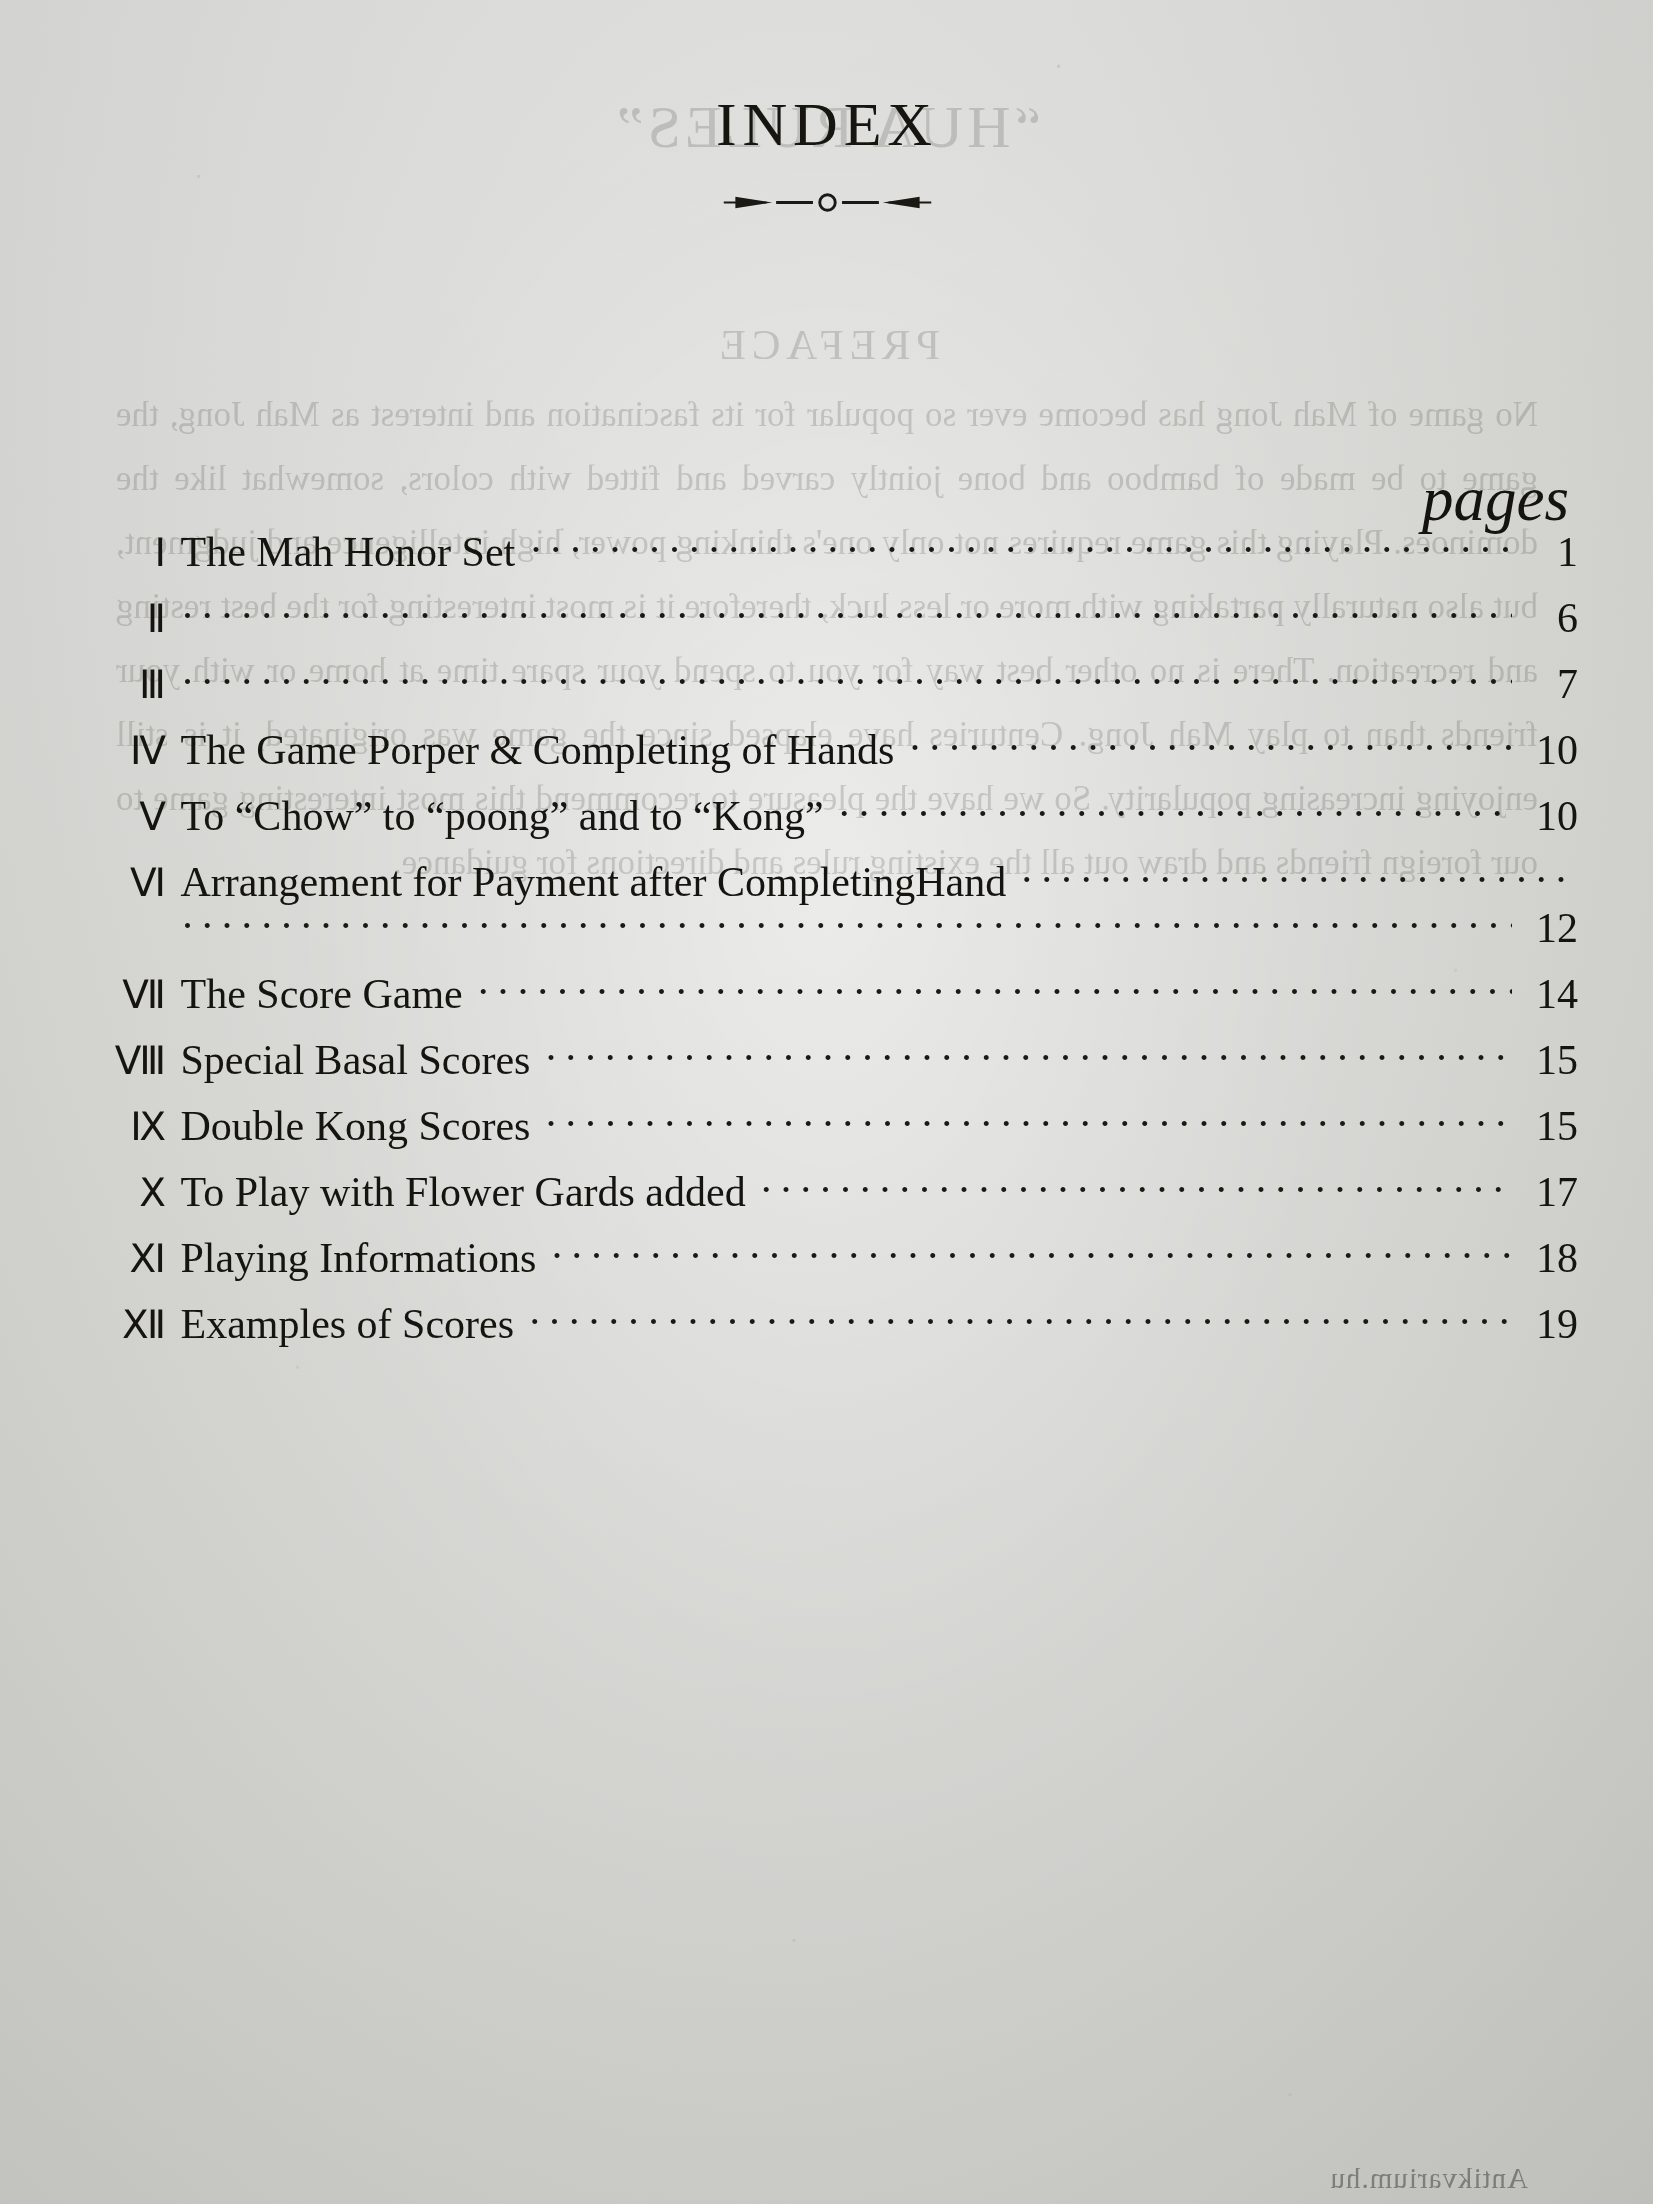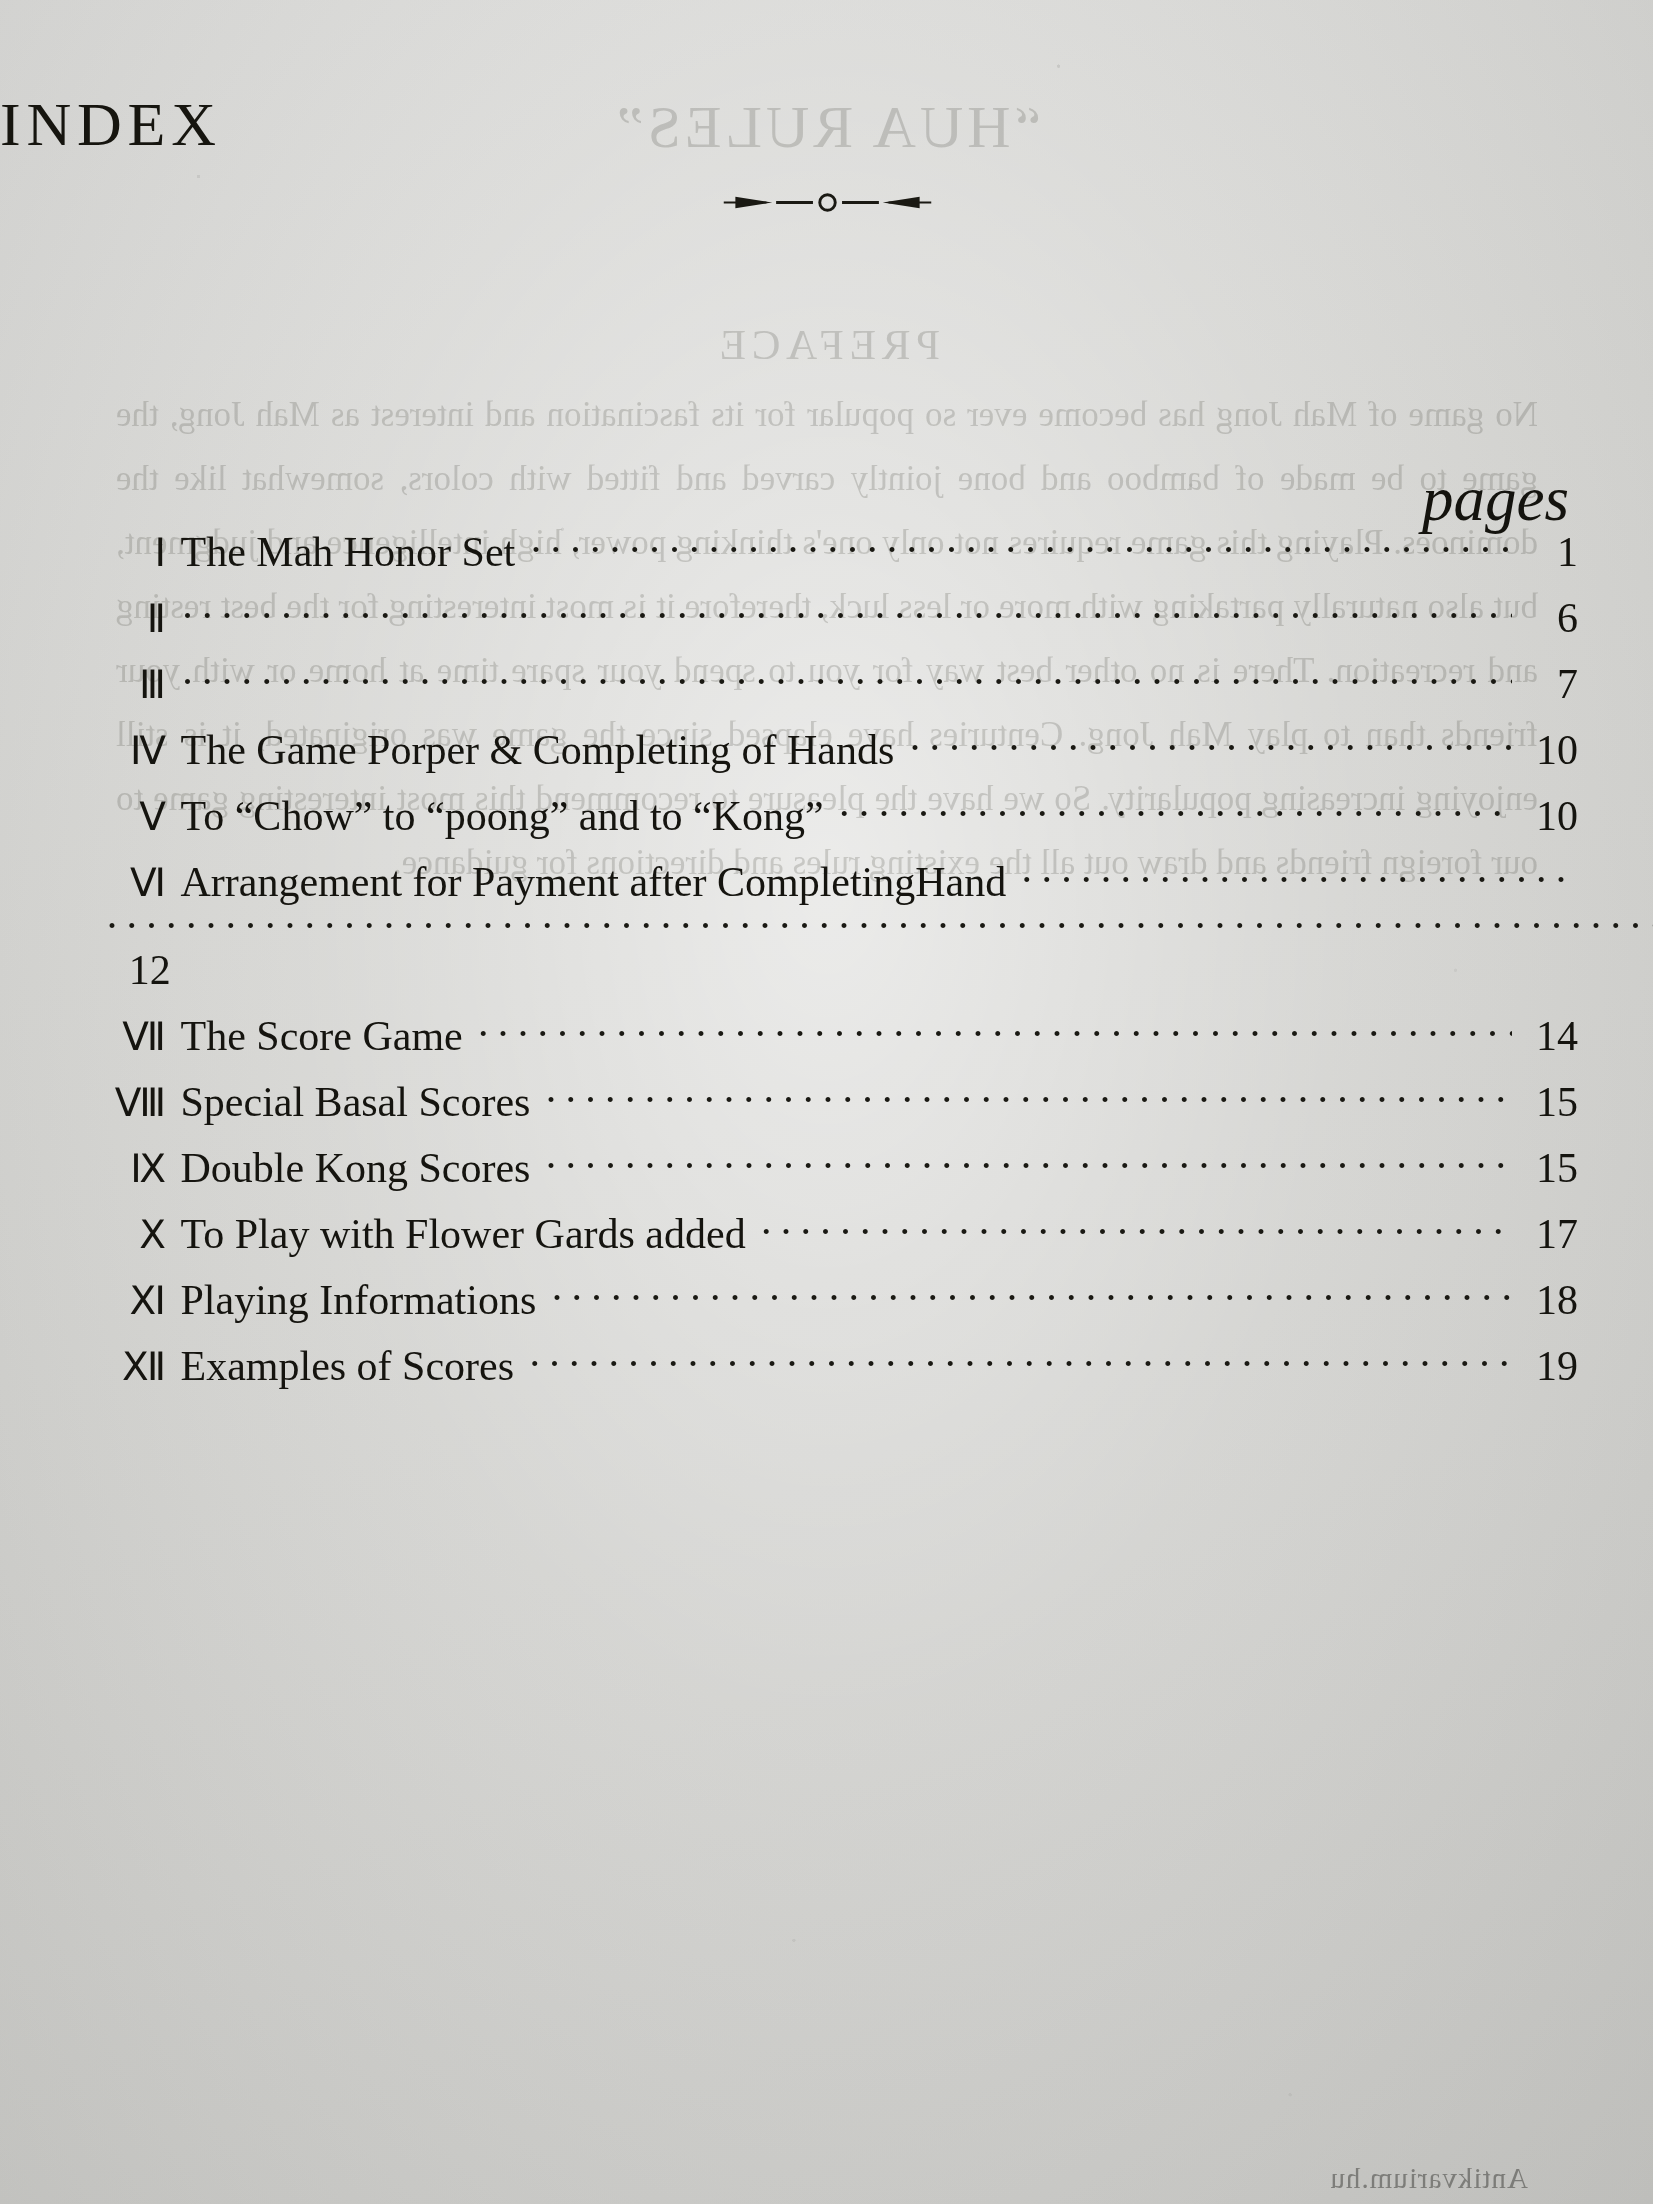--- a/index.html
+++ b/index.html
@@ -84,20 +84,21 @@
     letter-spacing: 1px;
     color: rgba(40,40,36,0.45);
   }
 
   .content {
     position: relative;
     z-index: 2;
   }
 
   .index-title {
+    text-align: center;
     font-size: 62px;
     letter-spacing: 5.8px;
     margin-top: 89px;
     color: #16150f;
     font-family: "Liberation Serif", serif;
   }
 
   .ornament {
     margin: 25px auto 0;
     width: 223px;
@@ -161,21 +162,20 @@
   .pg {
     flex: 0 0 auto;
     padding-left: 9.7px;
     min-width: 56px;
     text-align: right;
     font-size: 42px;
   }
   
   .toc-row.cont {
     margin-top: -7.8px;
-    flex-direction: column;
   }
   .toc-row.cont .num { visibility: hidden; }
   .toc-row.tight { margin-bottom: 11.6px; }
 </style>
 </head>
 <body>
 
 <div class="page">
 
   <div class="bleed">

